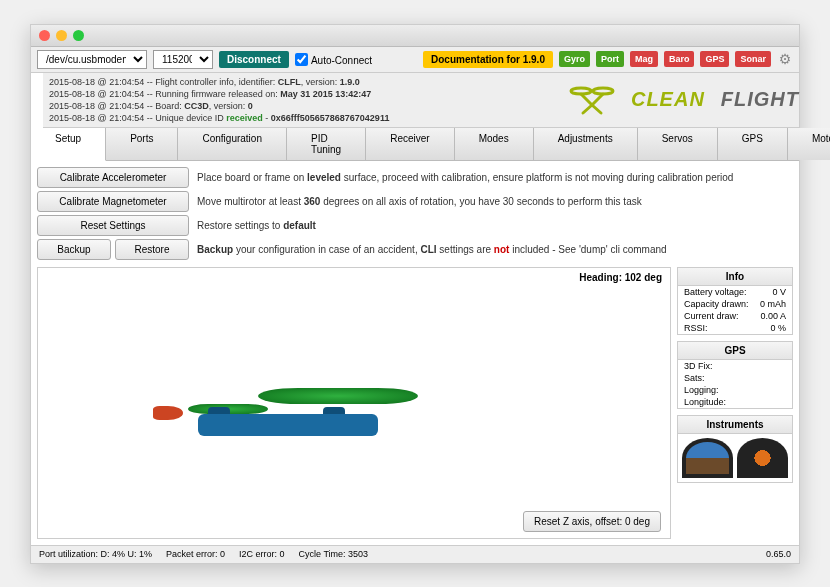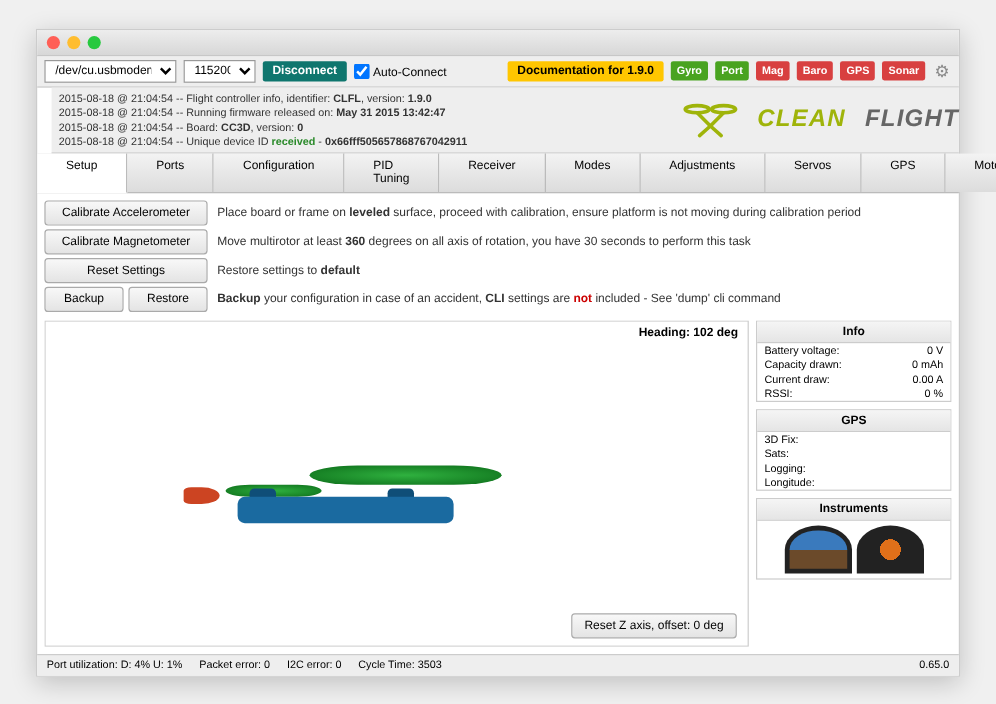--- a/index.html
+++ b/index.html
@@ -21,36 +21,36 @@
 .log b{font-weight:bold}.log .rec{color:#2a8a2a;font-weight:bold}
 .logo { width:230px; display:flex; align-items:center; justify-content:space-between; }
 .logo span.c{color:#9fb40a;font-weight:bold;font-style:italic;font-size:20px;letter-spacing:1px}
 .logo span.f{color:#666;font-weight:bold;font-style:italic;font-size:20px;letter-spacing:1px}
 .tabs { display:flex; background:#ddd; border-bottom:1px solid #bbb; font-size:10px; }
 .tab { padding:5px 24px; border-right:1px solid #bbb; background:linear-gradient(#f3f3f3,#dcdcdc); cursor:pointer; }
 .tab.active{background:#fff;border-bottom:1px solid #fff;margin-bottom:-1px}
 .content { flex:1; display:flex; flex-direction:column; padding:6px; overflow:hidden; }
 .rows { font-size:10px; }
 .row { display:flex; align-items:center; gap:8px; margin-bottom:3px; }
-.row .btns { width:136px; display:flex; gap:4px;align-items:center; }
+.row .btns { width:152px; display:flex; gap:4px;align-items:center; }
 .gbtn { flex:1; background:linear-gradient(#f8f8f8,#e4e4e4); border:1px solid #aaa; border-radius:3px; padding:4px 0; font-size:10px; text-align:center; cursor:pointer; }
 .desc { font-size:10px; color:#333; }
 .desc b{font-weight:bold}.desc .not{color:#c00;font-weight:bold}
 .lower { flex:1; display:flex; gap:6px; margin-top:4px; overflow:hidden; }
 .viz { flex:1; border:1px solid #ccc; position:relative; background:#fff; }
 .heading { position:absolute; top:4px; right:8px; font-size:10px; font-weight:bold; }
 .drone { position:absolute; top:120px; left:120px; width:260px; }
 .prop1{position:absolute;left:100px;top:0;width:160px;height:16px;background:radial-gradient(ellipse,#2fb13f,#0d6d1a);border-radius:50%/100%}
 .prop2{position:absolute;left:30px;top:16px;width:80px;height:10px;background:radial-gradient(ellipse,#2fb13f,#0d6d1a);border-radius:50%/100%}
 .prop3{position:absolute;left:-5px;top:18px;width:30px;height:14px;background:#c42;border-radius:30% 70% 70% 30%}
 .arm{position:absolute;left:40px;top:26px;width:180px;height:22px;background:#1a6aa0;border-radius:6px}
 .cap{position:absolute;width:22px;height:14px;background:#0f4e78;border-radius:4px;top:19px}
 .cap.a{left:50px}.cap.b{left:165px}
 .reset-z { position:absolute; bottom:6px; right:9px; }
-.side { width:163px; display:flex; flex-direction:column; gap:6px; font-size:10px; }
+.side { width:116px; display:flex; flex-direction:column; gap:6px; font-size:10px; }
 .panel { border:1px solid #ccc; }
 .panel h4 { background:linear-gradient(#f5f5f5,#e5e5e5); text-align:center; font-size:10px; font-weight:bold; padding:3px; border-bottom:1px solid #ccc; }
 .panel .kv { display:flex; justify-content:space-between; padding:1px 6px; font-size:9px; }
 .instr { display:flex; gap:4px; padding:4px; justify-content:center; }
 .gauge { width:56px; height:40px; border-radius:50% 50% 0 0; background:#222; position:relative; overflow:hidden; }
 .gauge::before{content:"";position:absolute;inset:4px;border-radius:50% 50% 0 0;background:linear-gradient(#3a7abd 50%,#6b4a2a 50%)}
 .gauge.b::before{background:radial-gradient(circle,#e0701a 30%,#222 30%)}
 .status { height:18px; background:#eee; border-top:1px solid #ccc; display:flex; align-items:center; font-size:9px; padding:0 8px; gap:14px; }
 .status span:last-child{margin-left:auto}
 </style>

